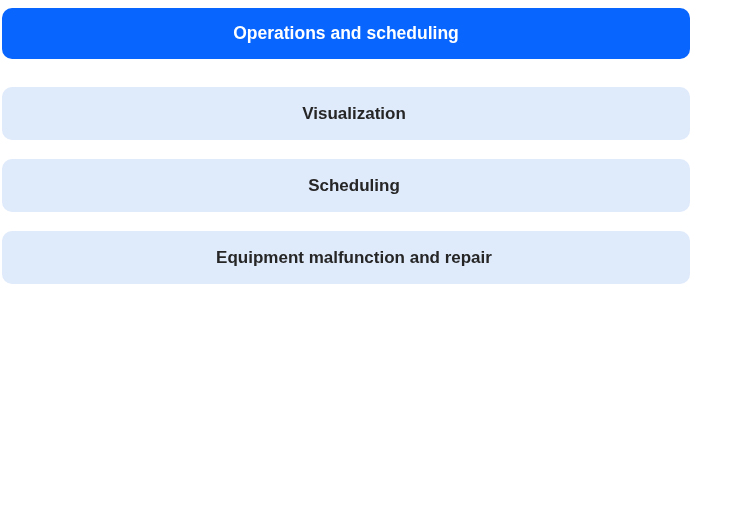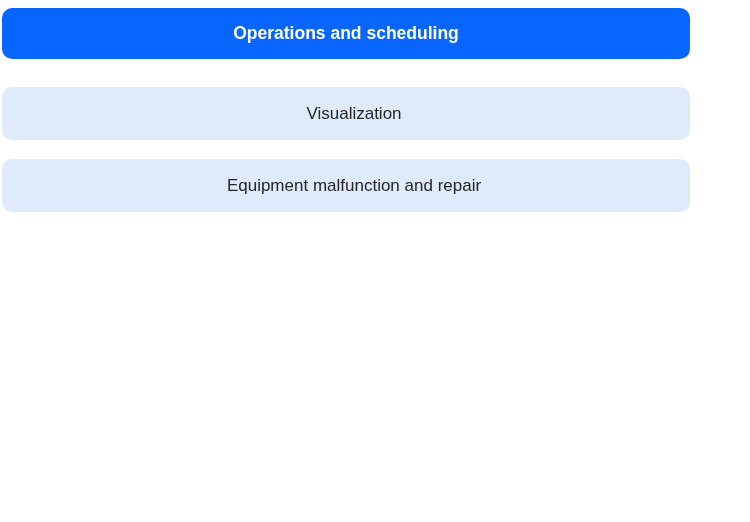--- a/index.html
+++ b/index.html
@@ -42,29 +42,30 @@
     width: 100%;
     height: 53px;
     margin-bottom: 19px;
     background: var(--item-bg);
     color: var(--item-text);
     border-radius: 10px;
     display: flex;
     align-items: center;
     justify-content: center;
     font-size: 17px;
-    font-weight: normal;
+    font-weight: bold;
     cursor: pointer;
     user-select: none;
     padding-left: 16px;
   }
   .menu-item:last-child { margin-bottom: 12px; }
 </style>
 </head>
 <body>
 
 <div class="page">
   <div class="header-button">Operations and scheduling</div>
   <div id="menu-list">
       <div class="menu-item">Visualization</div>
+      <div class="menu-item">Scheduling</div>
       <div class="menu-item">Equipment malfunction and repair</div>
     </div>
 </div>
 
 </body></html>

